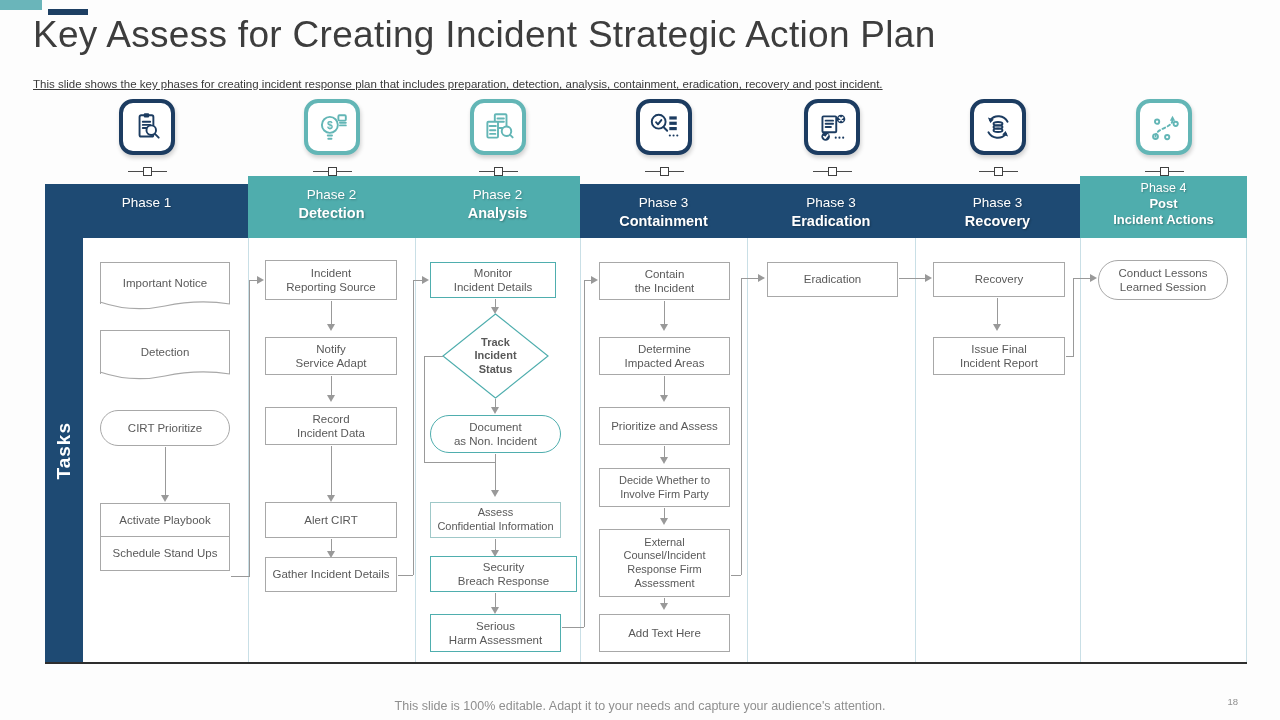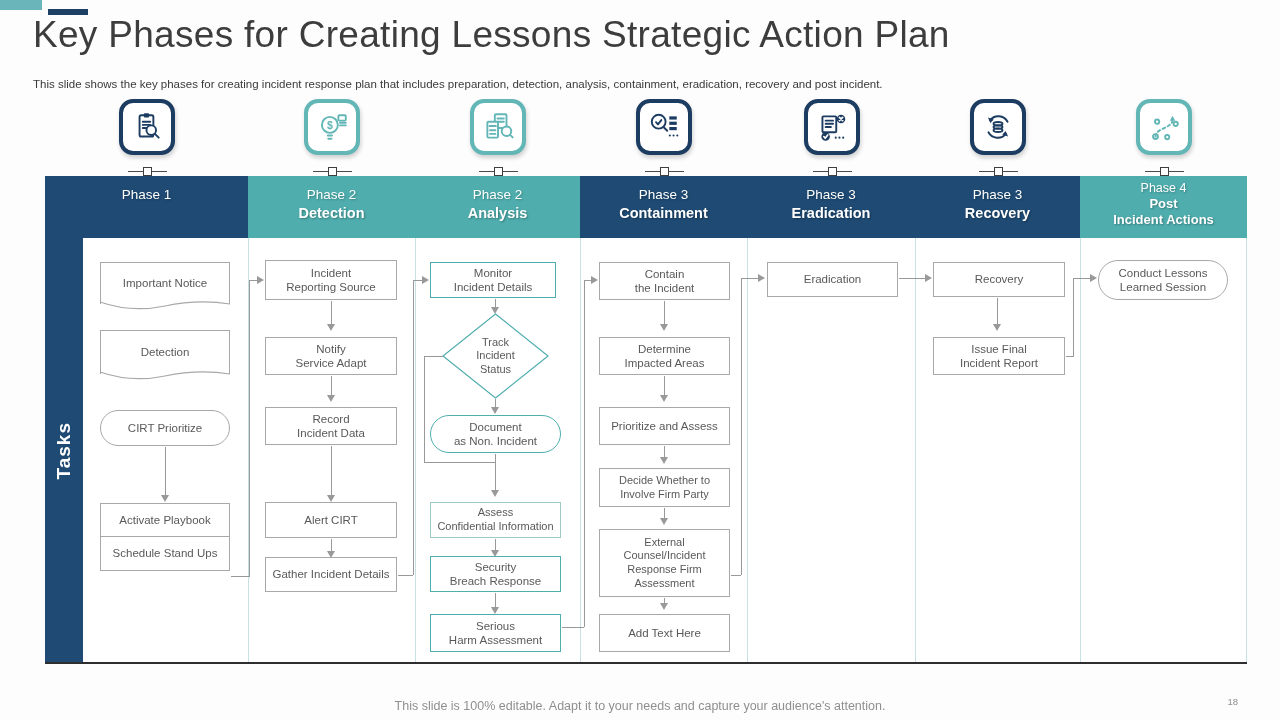--- a/index.html
+++ b/index.html
@@ -10,36 +10,36 @@
   }
   *{margin:0;padding:0;box-sizing:border-box;}
   html,body{width:1280px;height:720px;}
   body{font-family:"Liberation Sans",sans-serif;background:#fdfdfd;position:relative;overflow:hidden;}
 
   .bar{position:absolute;}
   .bar-teal{left:0;top:4;width:42px;height:10px;background:var(--bar-teal);}
   .bar-navy{left:48px;top:9px;width:40px;height:6px;background:var(--bar-navy);}
 
   .title{position:absolute;left:33px;top:14px;font-size:37px;font-weight:400;color:var(--title);letter-spacing:.3px;white-space:nowrap;}
-  .subtitle{position:absolute;left:33px;top:78px;font-size:11.5px;color:#3a3a3a;}
+  .subtitle{position:absolute;left:33px;top:78px;font-size:11.5px;color:#3a3a3a;text-decoration:underline;}
 
   
   .icon-box{position:absolute;top:99px;width:56px;height:56px;background:#fff;border:4px solid;border-radius:14px;
     display:flex;align-items:center;justify-content:center;box-shadow:1px 3px 4px rgba(0,0,0,.18);}
   .icon-box.navy{border-color:var(--icon-navy);color:var(--icon-navy);}
   .icon-box.teal{border-color:var(--icon-teal);color:var(--icon-teal);}
   .icon-box svg{width:34px;height:34px;stroke:currentColor;fill:none;stroke-width:1.8;stroke-linecap:round;stroke-linejoin:round;}
 
   .stub{position:absolute;top:166px;width:46px;height:10px;display:flex;align-items:center;justify-content:center;}
   .stub .ln{width:15px;height:1px;background:#4a4a4a;}
   .stub .sq{width:9px;height:9px;border:1.5px solid #3f3f3f;background:#fff;}
 
   
   .phase{position:absolute;top:176px;height:62px;color:#fff;text-align:center;padding-top:10px;line-height:1.3;}
-  .phase.navy{background:var(--navy);}
+  .phase.navy{background:var(--navy);margin-top:8px;}
   .phase.teal{background:var(--teal);}
   .phase .l1{font-size:13.5px;font-weight:400;text-shadow:1px 1px 2px rgba(0,0,0,.25);}
   .phase .l2,.phase .l3{font-size:14.5px;font-weight:700;text-shadow:1px 1px 2px rgba(0,0,0,.3);}
   .phase.tight{padding-top:5px;line-height:1.22;}
   .phase.tight .l1{font-size:12.5px;}
   .phase.tight .l2,.phase.tight .l3{font-size:13px;}
 
   
   .body{position:absolute;left:45px;top:238px;width:1202px;height:425px;background:#fff;border-right:1px solid var(--divider);}
   .bottom-line{position:absolute;left:45px;top:662px;width:1202px;height:2px;background:var(--bottom-line);}
@@ -50,41 +50,41 @@
   
   .box{position:absolute;background:#fff;border:1px solid var(--box-border);color:var(--box-text);
     font-size:11.5px;line-height:1.25;display:flex;align-items:center;justify-content:center;
     text-align:center;white-space:pre-line;padding:2px 4px;}
   .box.tealb{border-color:var(--teal-border);}
   .box.ltealb{border-color:var(--light-teal-border);}
   .box.stadium{border-radius:30px;}
   .box.doc{border-bottom:none;}
   .doc-wave{position:absolute;left:-1px;bottom:-9px;width:calc(100% + 2px);height:14px;overflow:visible;}
 
-  .diamond-wrap{position:absolute;left:443px;top:314px;width:105px;height:84px;}
+  .diamond-wrap{position:absolute;left:443px;top:314px;width:105px;height:84px;font-weight:bold;}
   .diamond-wrap svg{position:absolute;left:0;top:0;width:100%;height:100%;overflow:visible;}
   .diamond-label{position:absolute;inset:0;display:flex;align-items:center;justify-content:center;text-align:center;
     font-size:11px;line-height:1.2;color:var(--box-text);white-space:pre-line;}
 
   
   .vl{position:absolute;width:1px;background:var(--connector);}
   .hl{position:absolute;height:1px;background:var(--connector);}
   .ah-down{position:absolute;width:0;height:0;border-left:4px solid transparent;border-right:4px solid transparent;border-top:7px solid var(--connector);}
   .ah-right{position:absolute;width:0;height:0;border-top:4px solid transparent;border-bottom:4px solid transparent;border-left:7px solid var(--connector);}
 
   .footer{position:absolute;left:0;top:699px;width:1280px;text-align:center;font-size:12.5px;color:var(--footer);}
   .page-num{position:absolute;right:42px;top:696px;font-size:9.5px;color:#8f8f8f;}
 </style>
 </head>
 <body>
 
 <div class="bar bar-teal"></div>
 <div class="bar bar-navy"></div>
 
-<div class="title">Key Phases for Creating Lessons Strategic Action Plan</div>
+<div class="title">Key Assess for Creating Incident Strategic Action Plan</div>
 <div class="subtitle">This slide shows the key phases for creating incident response plan that includes preparation, detection, analysis, containment, eradication, recovery and post incident.</div>
 
 <div class="icon-box navy" style="left:119px">
   <svg viewBox="0 0 32 32">
       <rect x="9" y="5" width="13" height="20" rx="1.5"></rect>
       <rect x="13" y="3" width="5" height="4" rx="1" fill="currentColor" stroke="none"></rect>
       <line x1="12" y1="11" x2="19" y2="11"></line>
       <line x1="12" y1="14" x2="19" y2="14"></line>
       <line x1="12" y1="17" x2="17" y2="17"></line>
       <circle cx="20" cy="19" r="4.5" fill="#fff"></circle>
@@ -308,21 +308,21 @@
 
 <div class="hl" style="left:424px;top:356px;width:19px"></div>
 <div class="vl" style="left:424px;top:356px;height:106px"></div>
 <div class="hl" style="left:424px;top:462px;width:71px"></div>
 <div class="vl" style="left:495px;top:454px;height:36px"></div>
 <div class="ah-down" style="left:491px;top:490px"></div>
 <div class="box ltealb" style="left:430px;top:502px;width:131px;height:36px;font-size:11px"><span>Assess
 Confidential Information</span></div>
 <div class="vl" style="left:495px;top:539px;height:11px"></div>
 <div class="ah-down" style="left:491px;top:550px"></div>
-<div class="box tealb" style="left:430px;top:556px;width:131px;height:36px"><span>Security
+<div class="box tealb" style="left:430px;top:556px;width:147px;height:36px"><span>Security
 Breach Response</span></div>
 <div class="vl" style="left:495px;top:593px;height:14px"></div>
 <div class="ah-down" style="left:491px;top:607px"></div>
 <div class="box tealb" style="left:430px;top:614px;width:131px;height:38px"><span>Serious
 Harm Assessment</span></div>
 
 <div class="hl" style="left:562px;top:627px;width:22px"></div>
 <div class="vl" style="left:584px;top:280px;height:347px"></div>
 <div class="hl" style="left:584px;top:280px;width:8px"></div>
 <div class="ah-right" style="left:591px;top:276px"></div>

